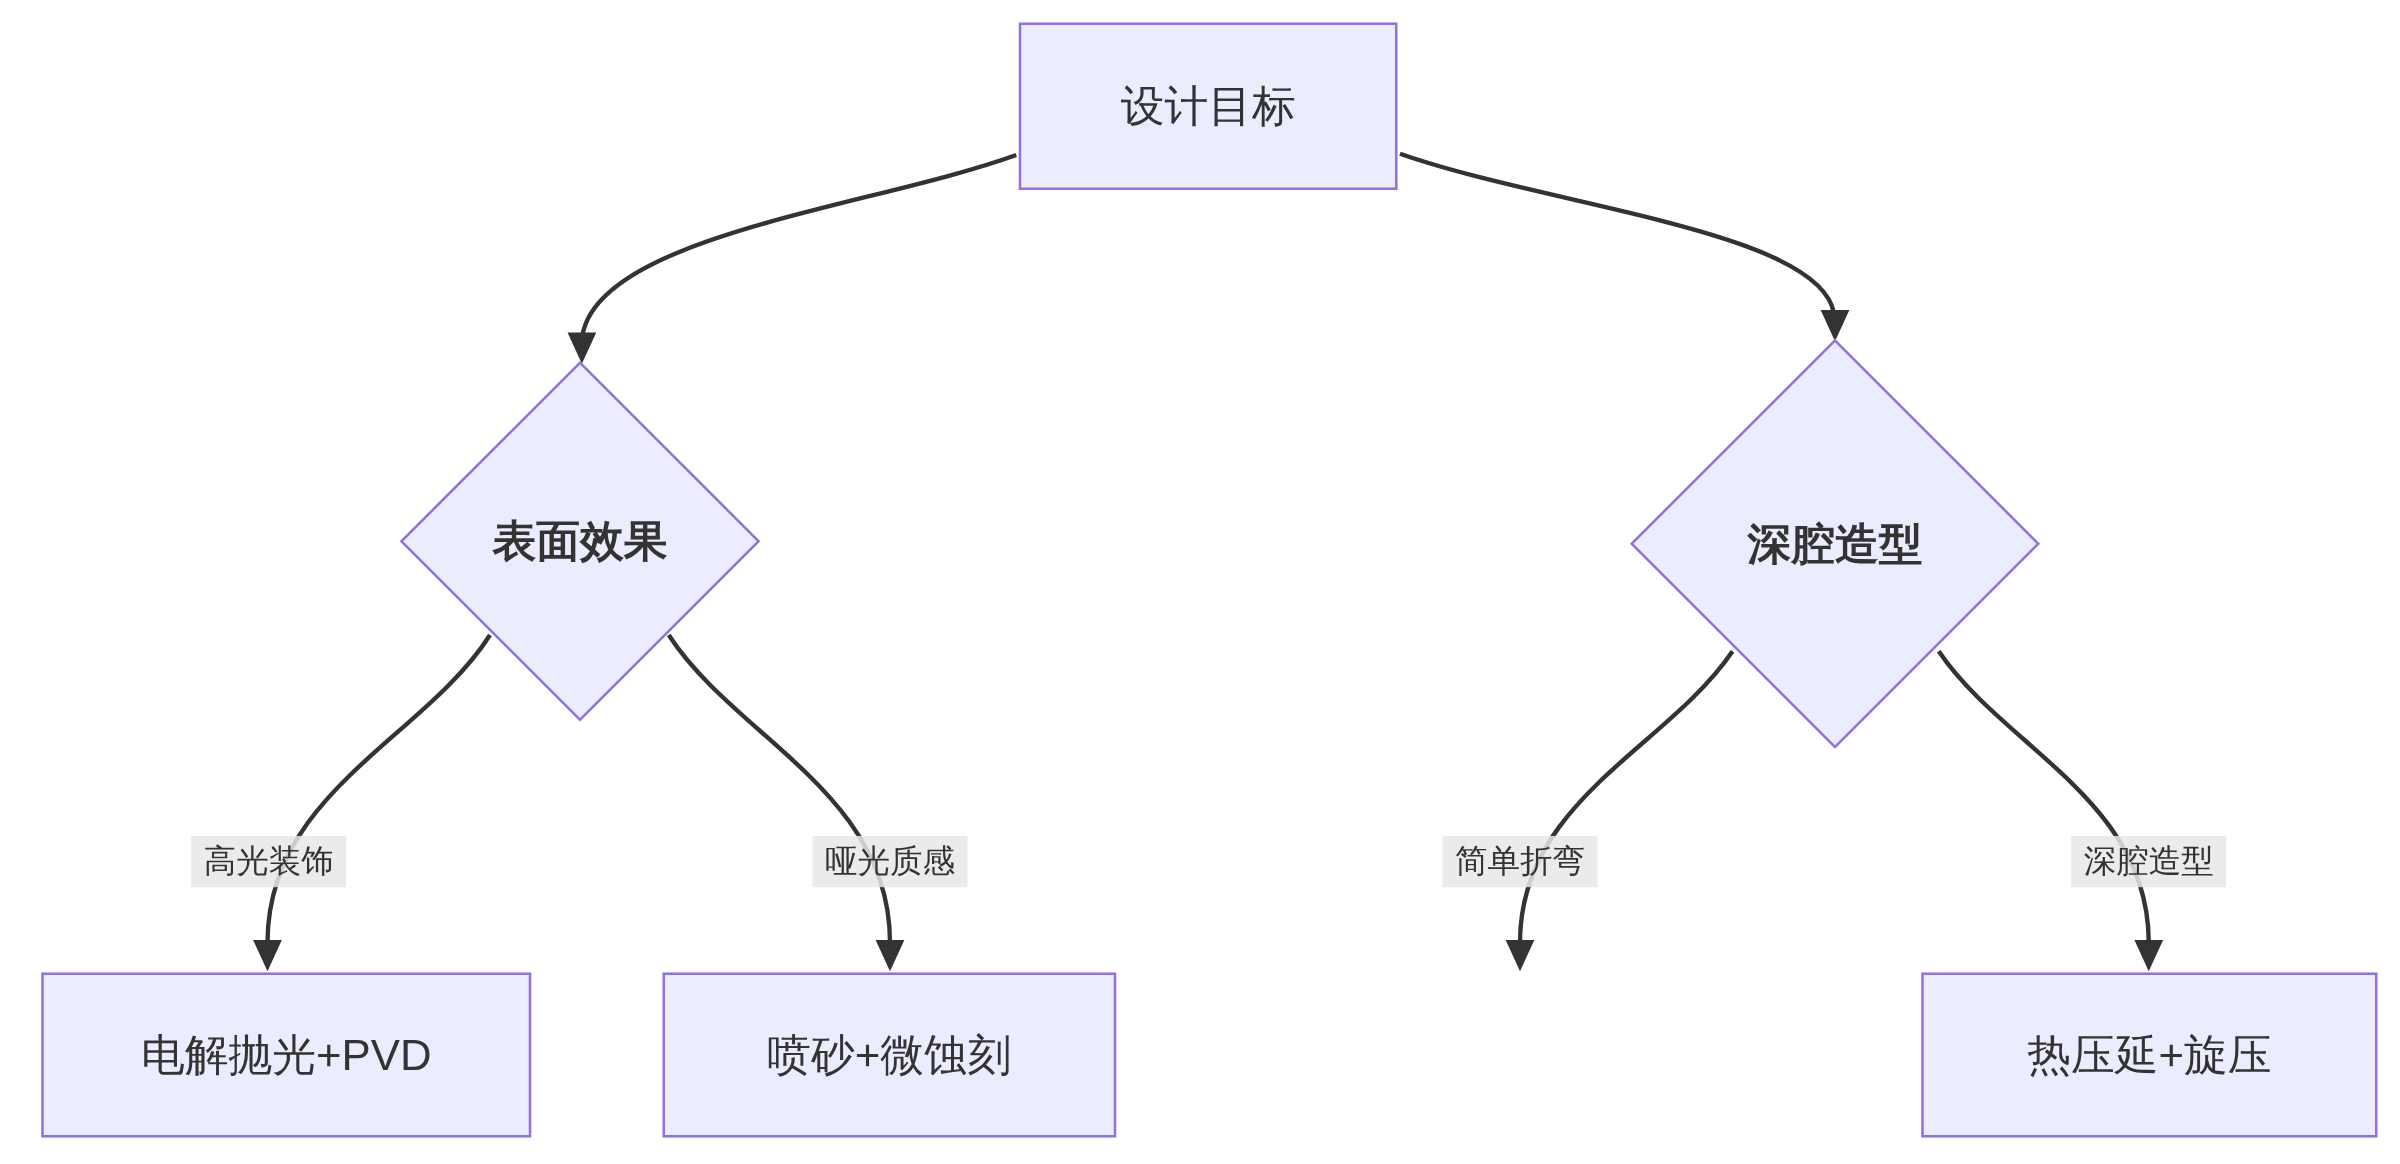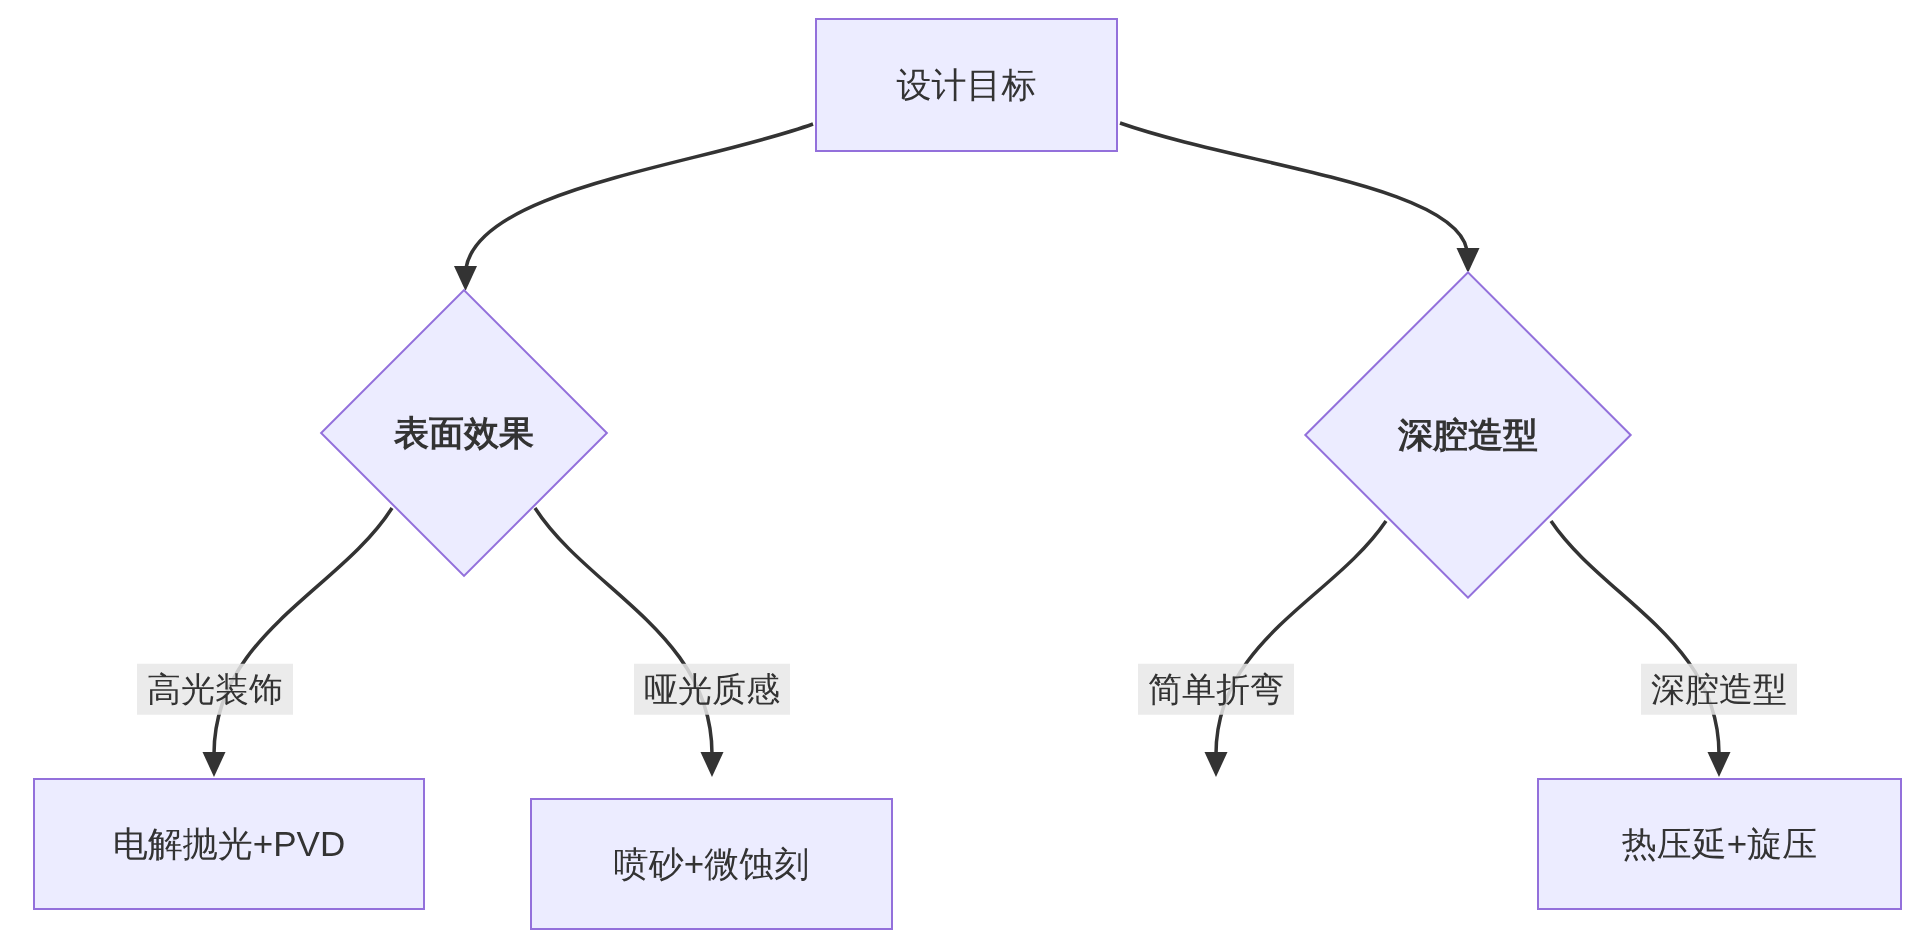--- a/index.html
+++ b/index.html
@@ -39,21 +39,21 @@
     border:2.5px solid var(--node-border);
     display:flex;
     align-items:center;
     justify-content:center;
     color:var(--text-color);
     font-size:35px;
     white-space:nowrap;
   }
   .node-root {left:815px;  top:18px;  width:303px; height:134px;}
   .node-leaf1{left:33px;   top:778px; width:392px; height:132px;}
-  .node-leaf2{left:530px;  top:778px; width:363px; height:132px;margin-top:20px;}
+  .node-leaf2{left:530px;  top:778px; width:363px; height:132px;}
   .node-leaf3{left:1014px; top:778px; width:404px; height:132px;}
   .node-leaf4{left:1537px; top:778px; width:365px; height:132px;}
   .diamond{position:absolute;}
   .diamond-1{left:362px;  top:331px; width:204px; height:204px;}
   .diamond-2{left:1352px; top:319px; width:232px; height:232px;}
   .diamond .shape{
     position:absolute; inset:0;
     background:var(--node-fill);
     border:2.5px solid var(--node-border);
     transform:rotate(45deg);
@@ -64,21 +64,21 @@
     color:var(--text-color);
     font-size:35px;
     white-space:nowrap;
     font-weight:bold;
   }
   .edge-label{
     position:absolute;
     transform:translate(-50%,-50%);
     background:var(--label-bg);
     color:var(--text-color);
-    font-size:34px;
+    font-size:26px;
     line-height:1.25;
     padding:4px 10px;
     white-space:nowrap;
   }
   .el-1{left:215px;  top:689px;}
   .el-2{left:712px;  top:689px;}
   .el-3{left:1216px; top:689px;}
   .el-4{left:1719px; top:689px;}
 </style>
 </head>

